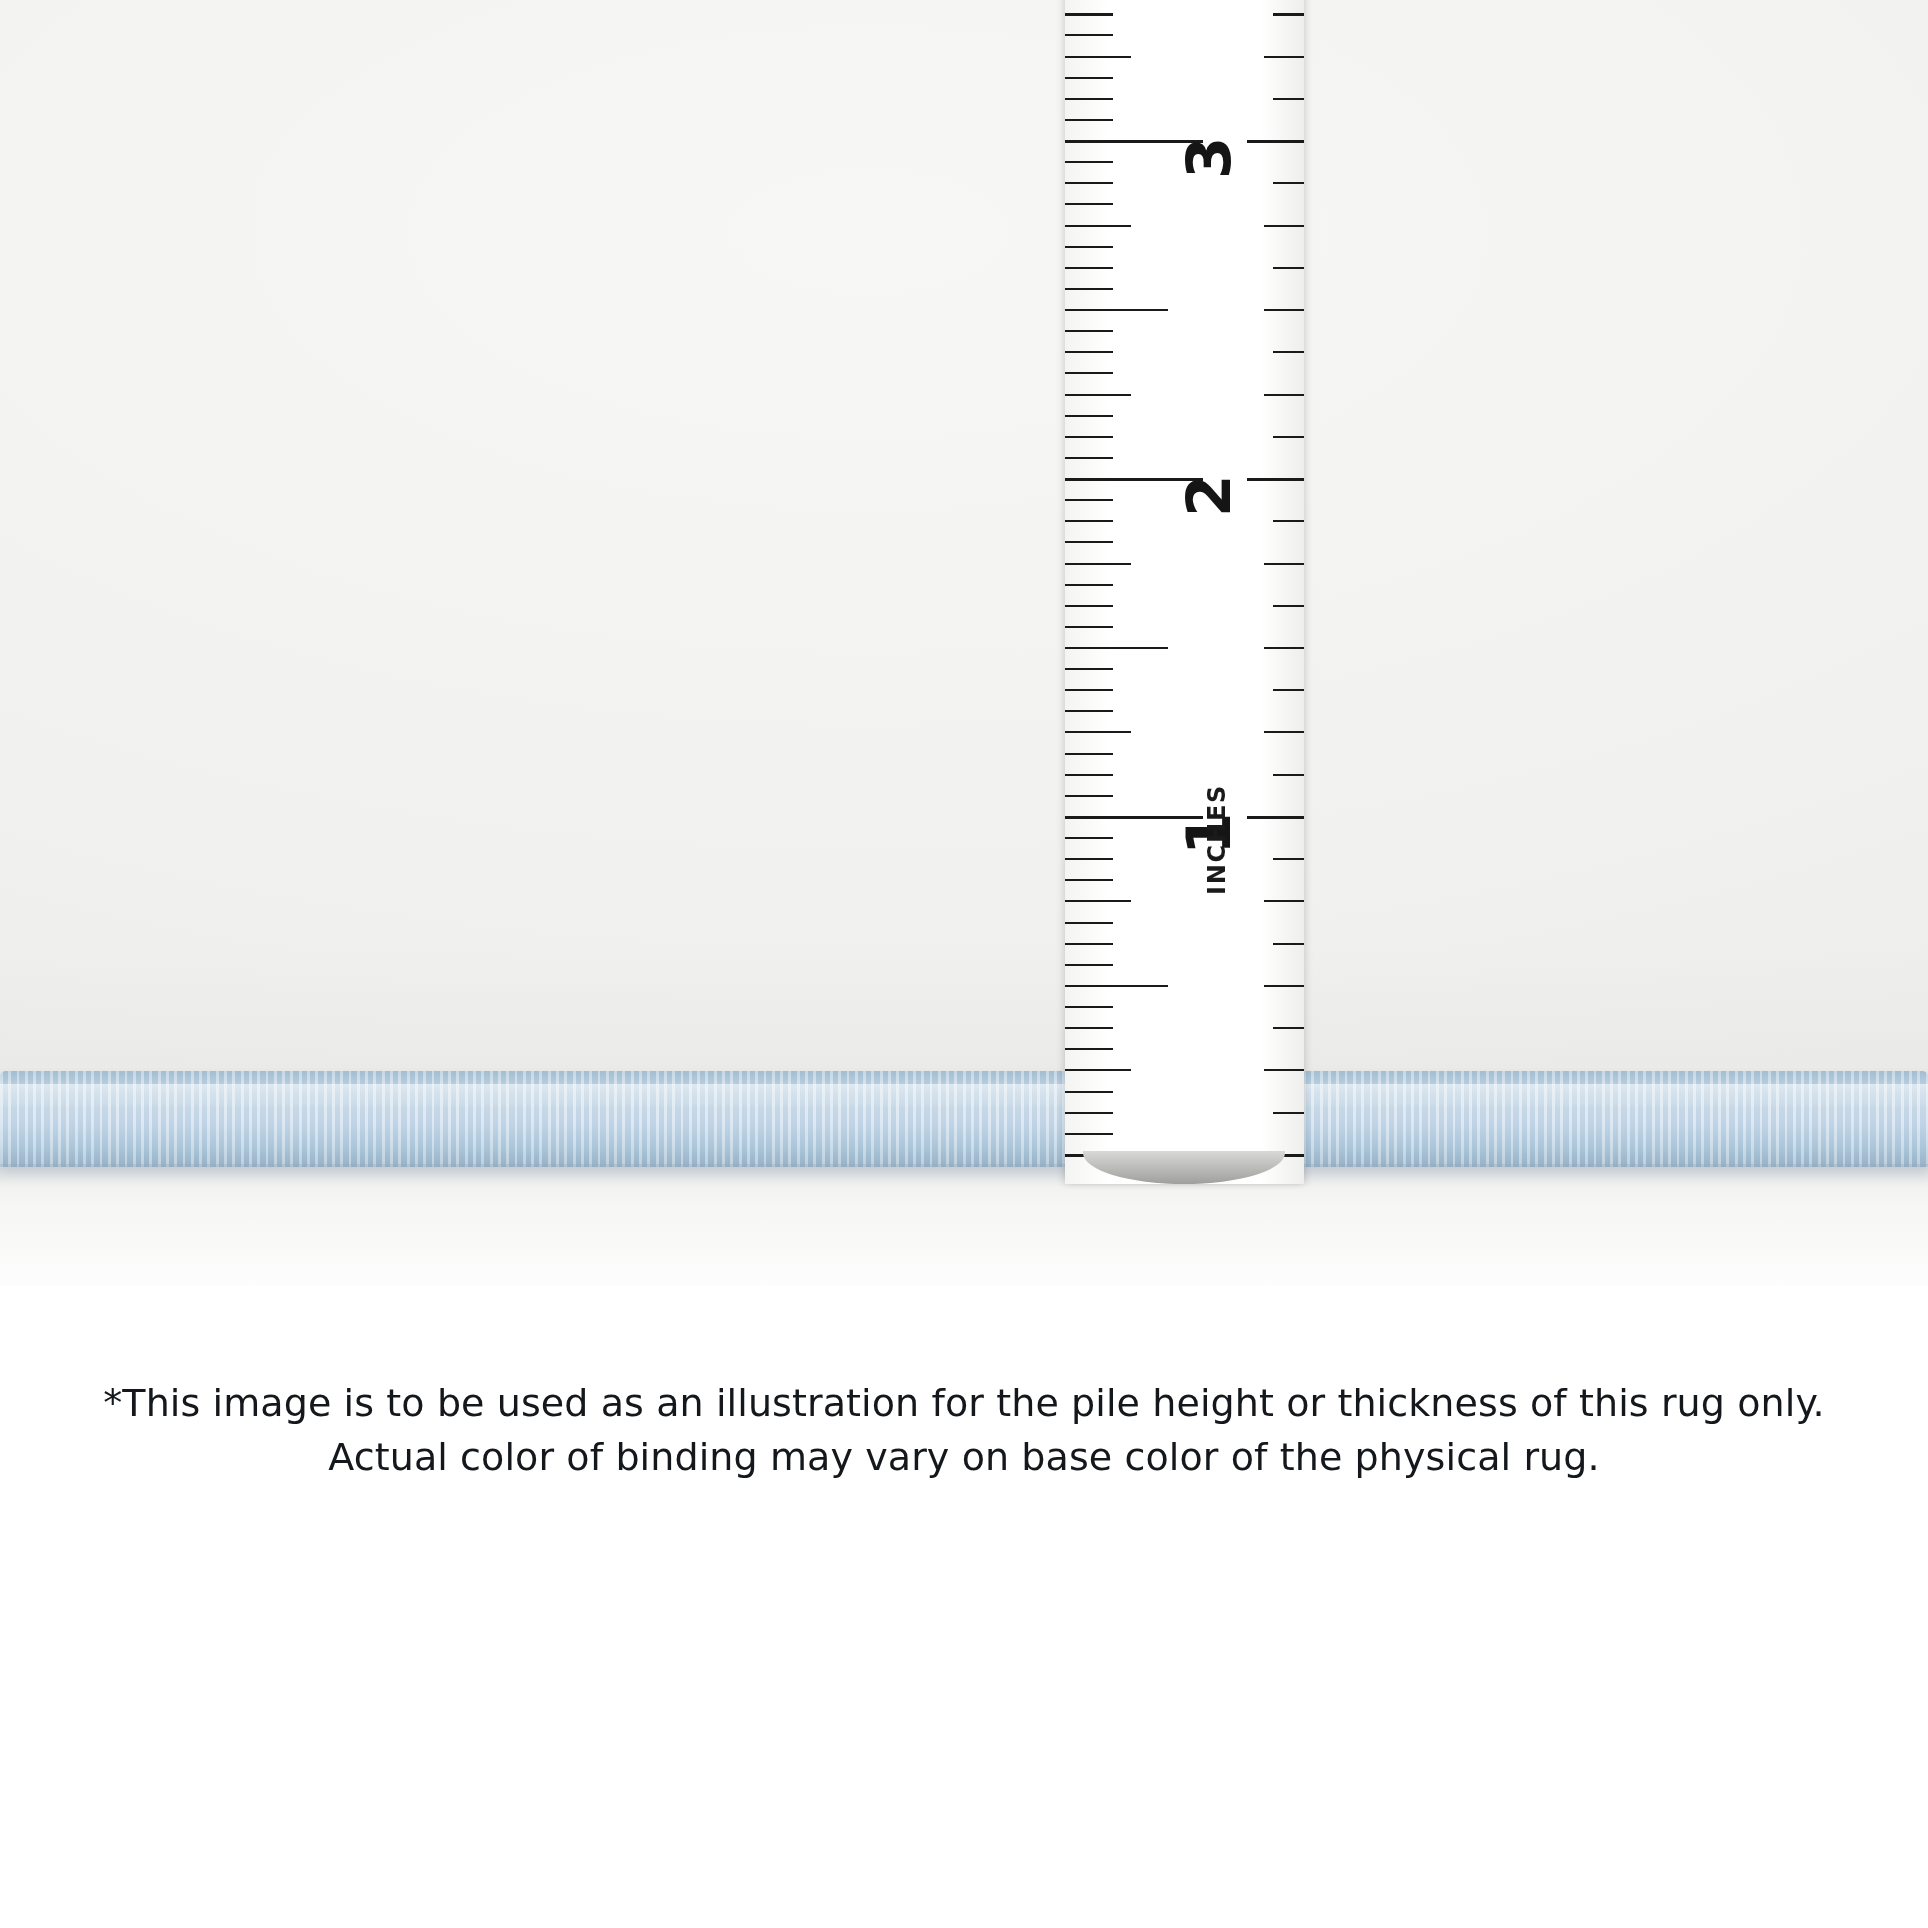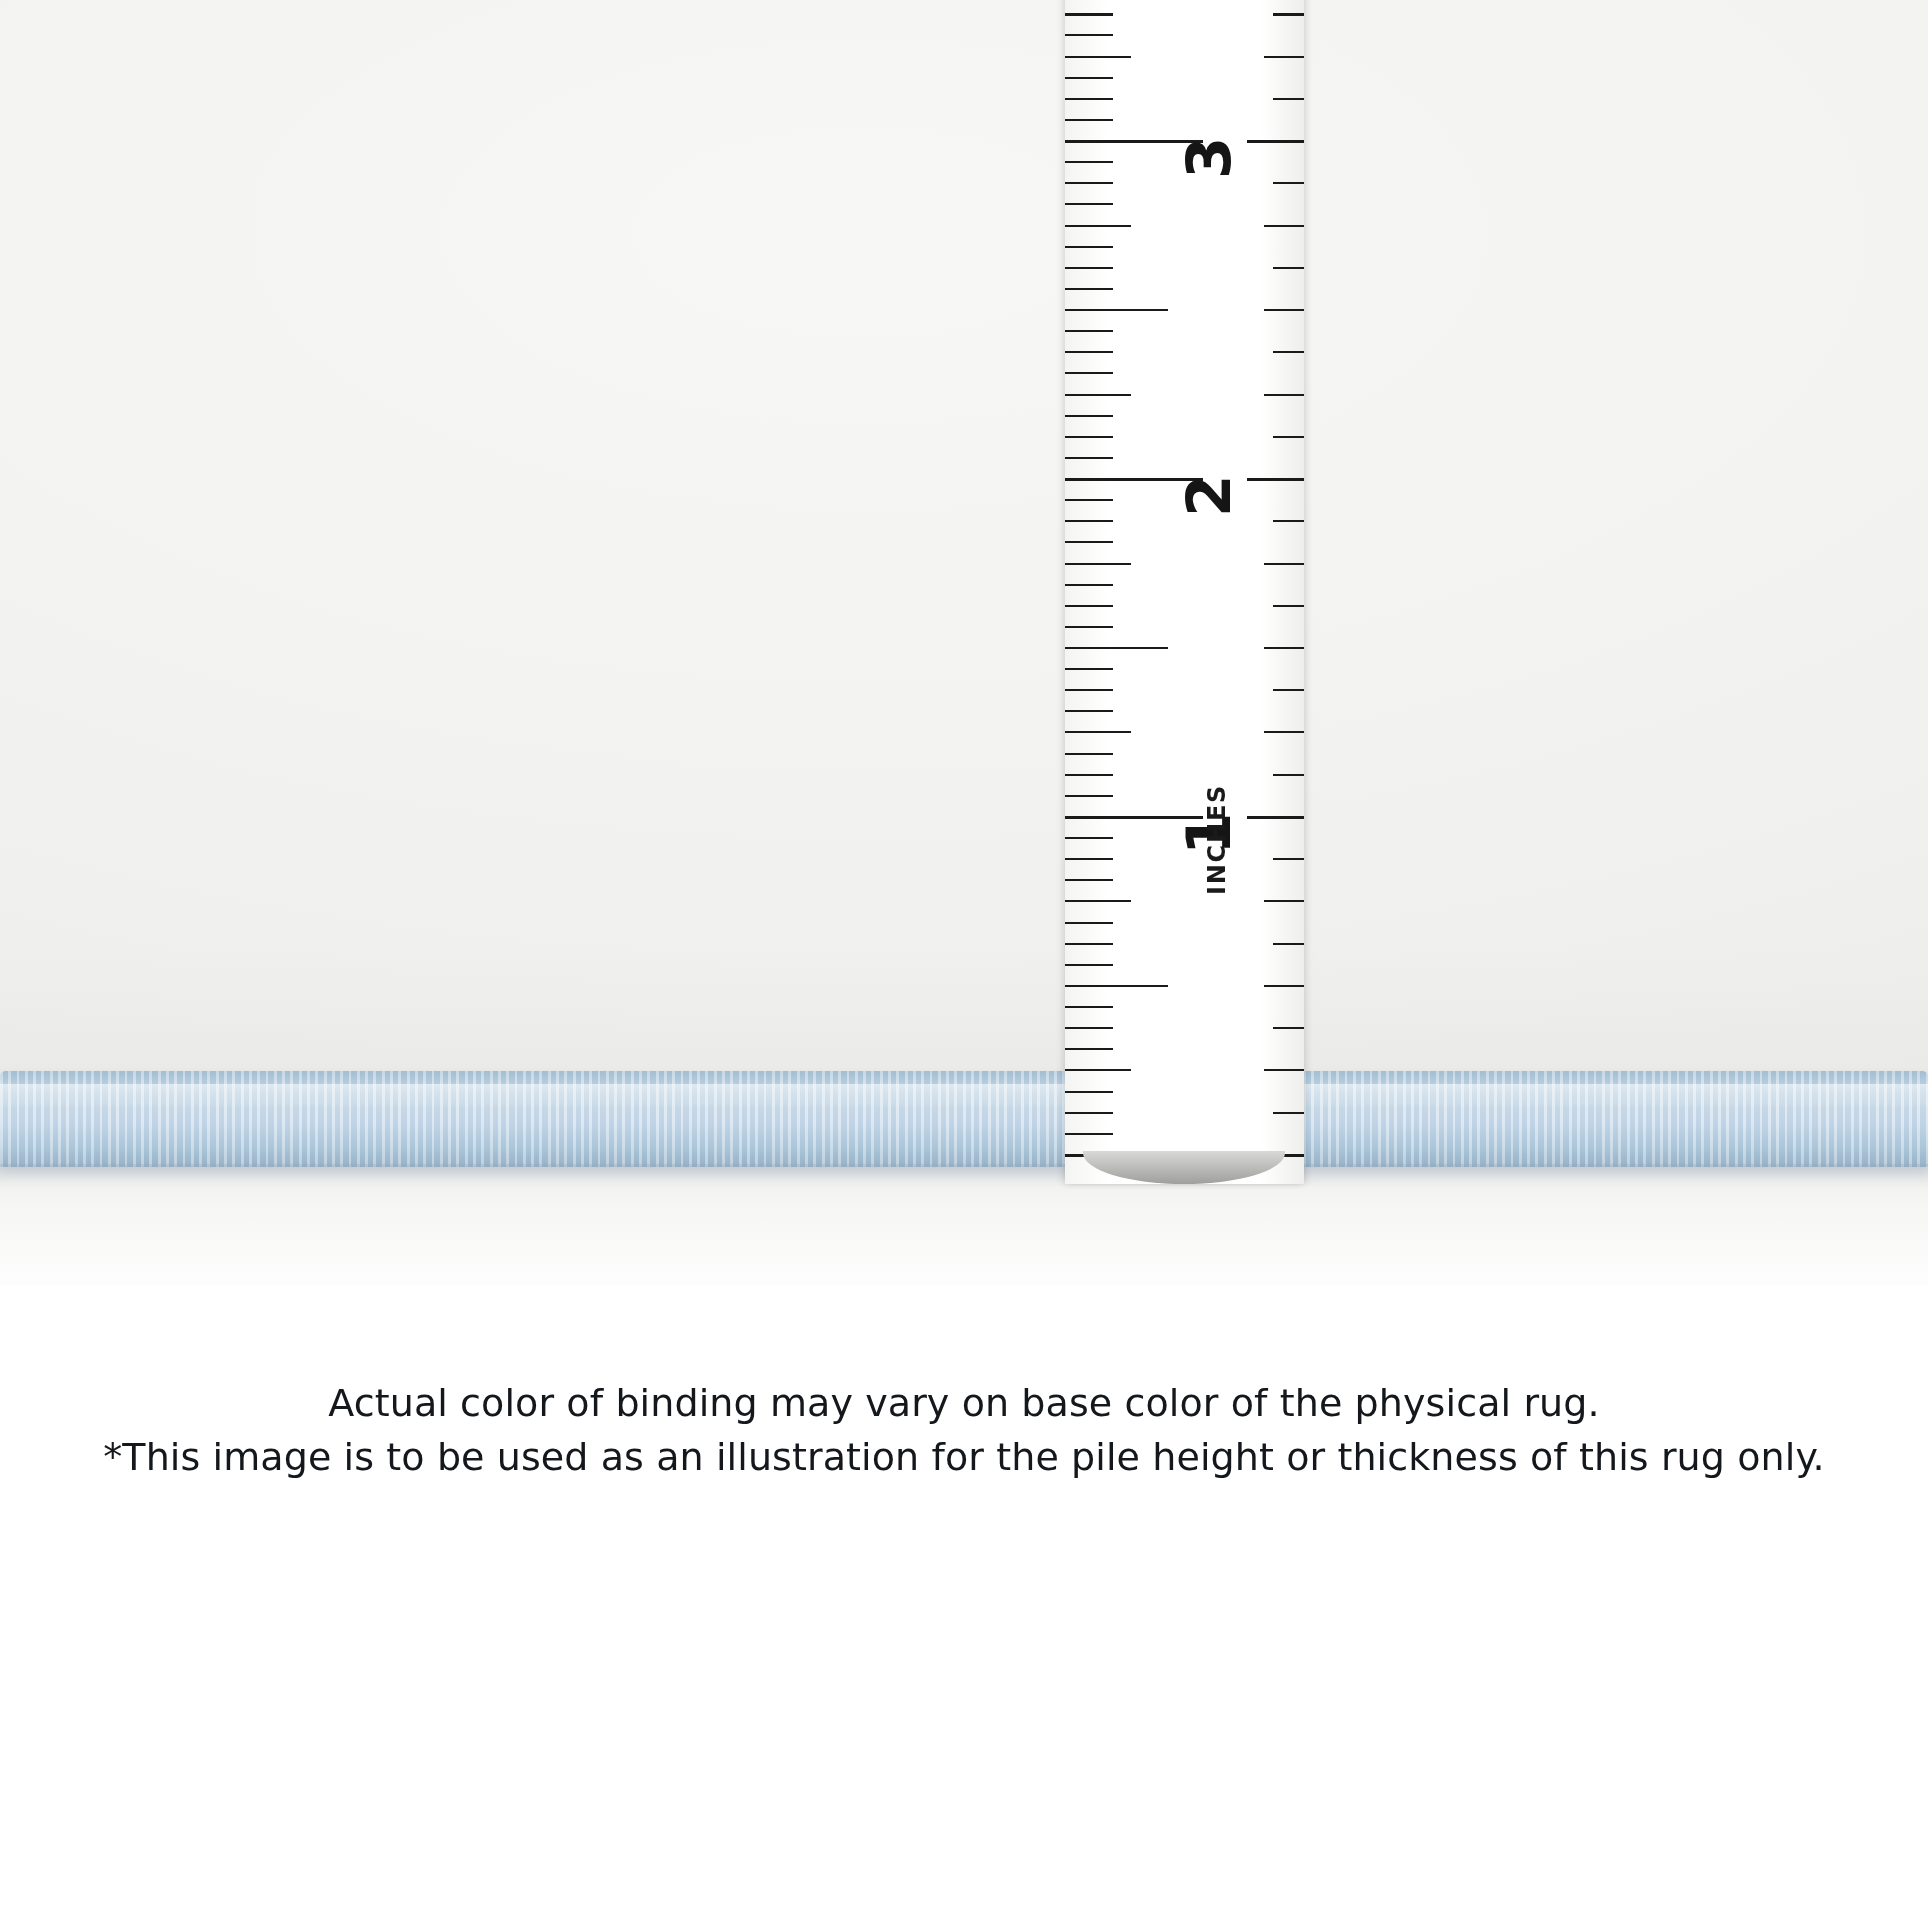--- a/index.html
+++ b/index.html
@@ -281,18 +281,18 @@
       <div class="num" style="top:184px;">3</div>
       <div class="num" style="top:522px;">2</div>
       <div class="num" style="top:860px;">1</div>
       <div class="inches-label">INCHES</div>
       <div class="tip"></div>
     </div>
 
   </div>
 
   <div class="caption">
+    <span class="line">*This image is to be used as an illustration for the pile height or thickness of this rug only.</span>
     <span class="line">Actual color of binding may vary on base color of the physical rug.</span>
-    <span class="line">*This image is to be used as an illustration for the pile height or thickness of this rug only.</span>
   </div>
 
 </div>
 
 
 </body></html>

